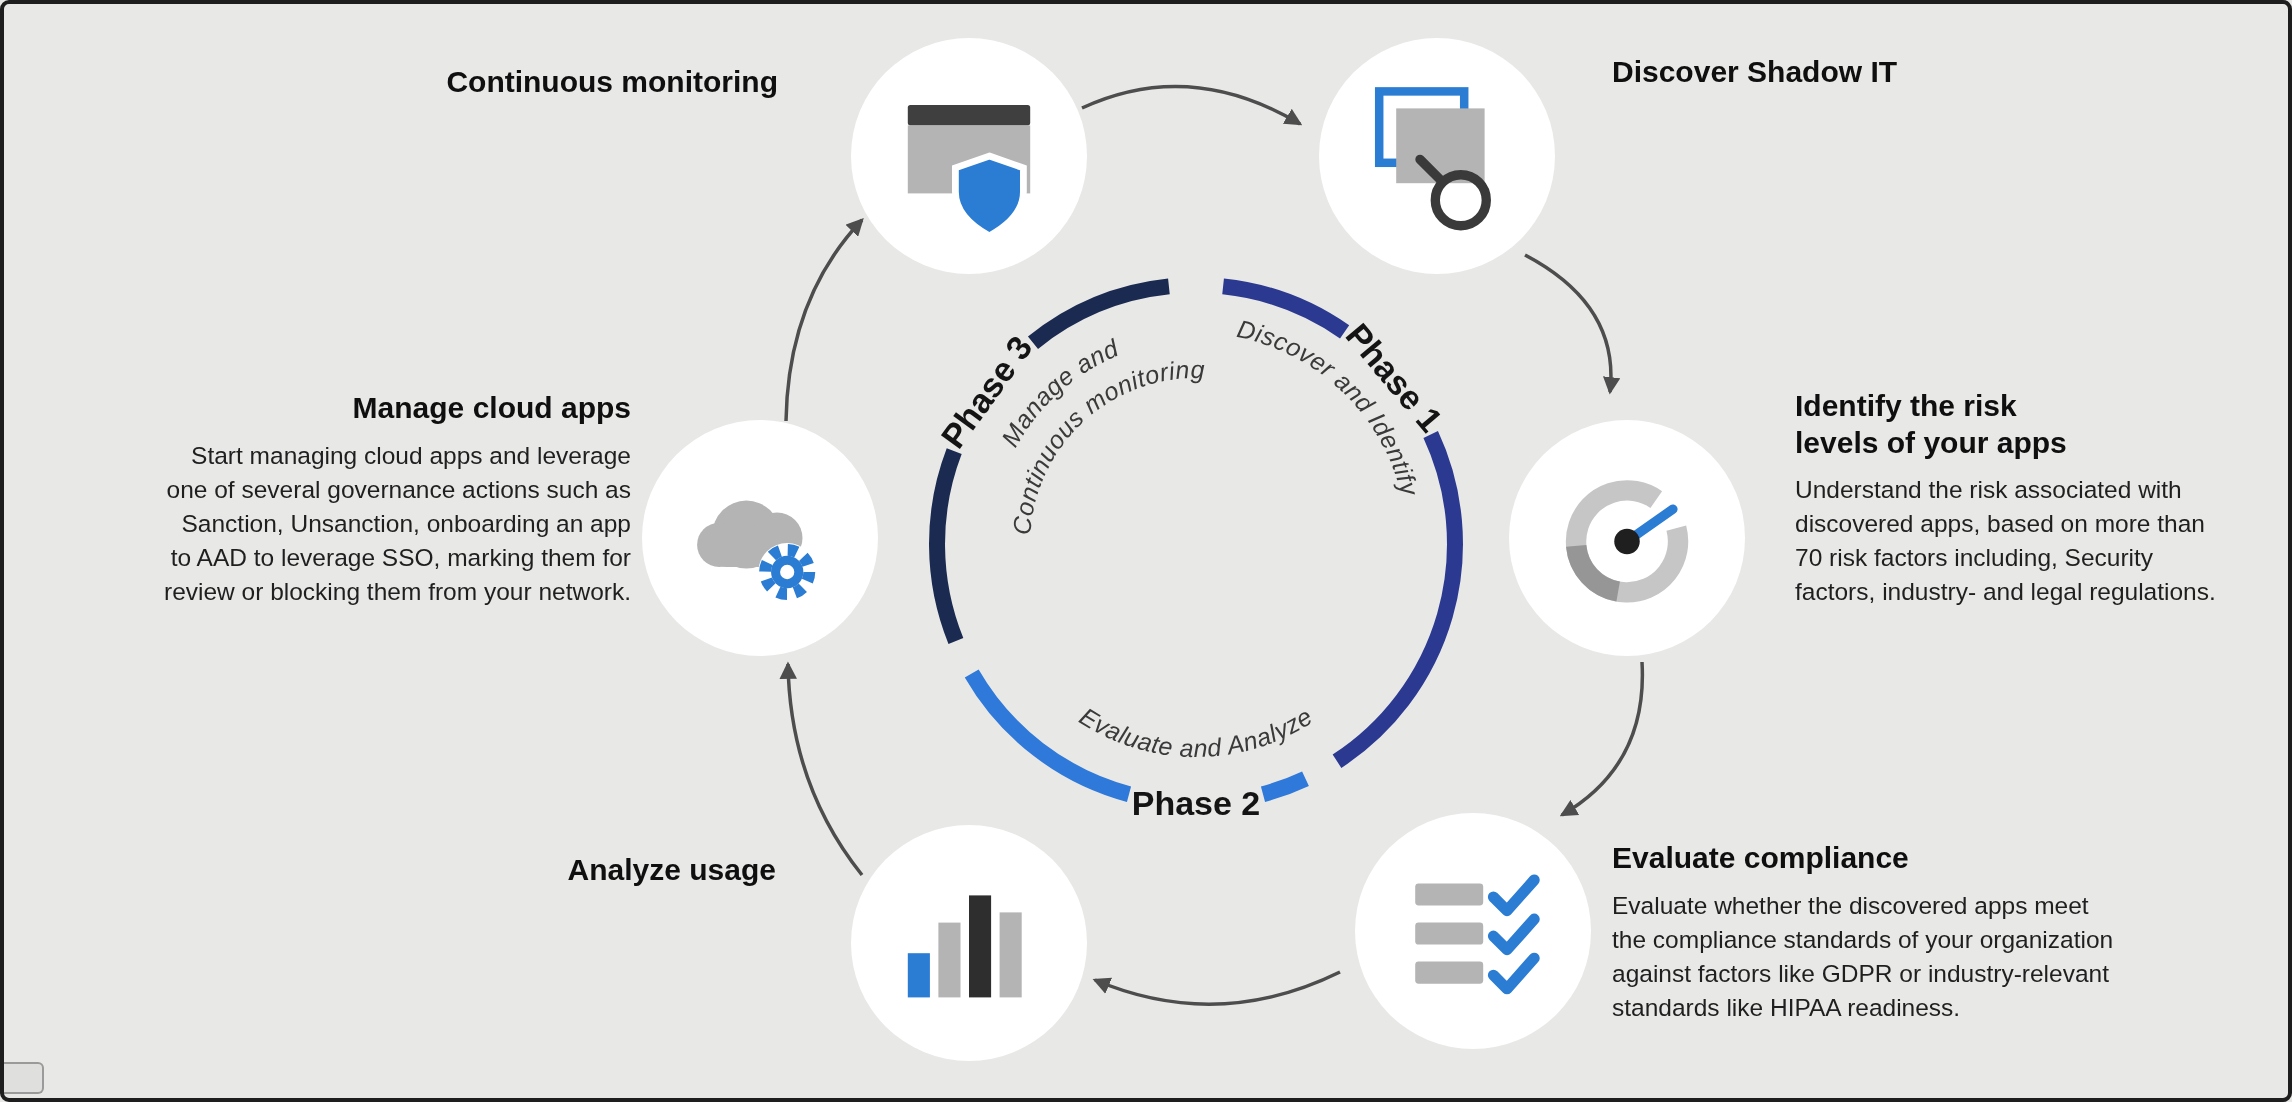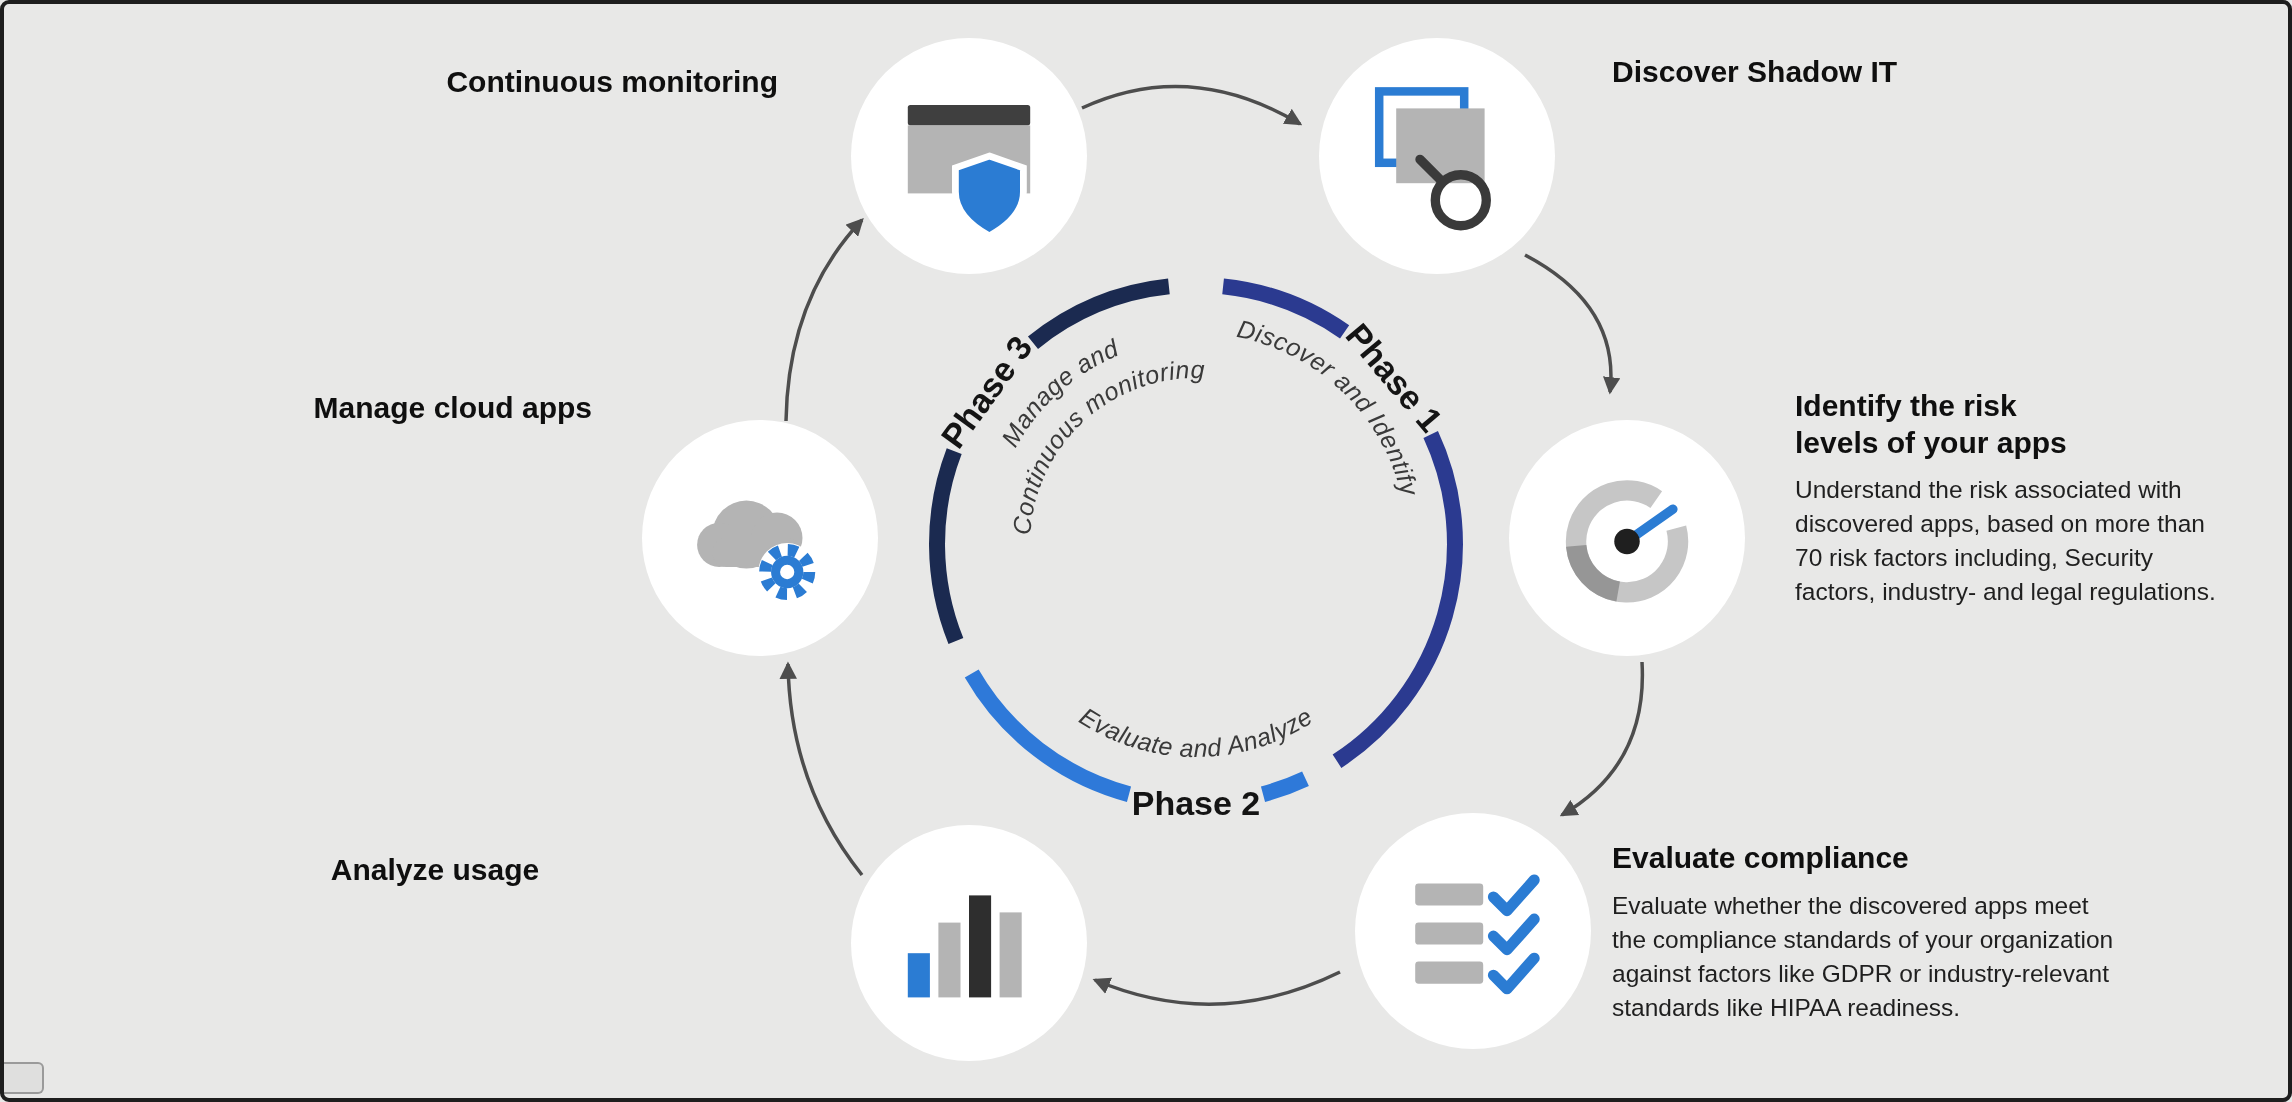--- a/index.html
+++ b/index.html
@@ -157,22 +157,23 @@
   <div class="block" style="left:1795px;top:388px;width:500px;">
     <div class="bh">Identify the risk<br>levels of your apps</div>
     <div class="bp">Understand the risk associated with<br>discovered apps, based on more than<br>70 risk factors including, Security<br>factors, industry- and legal regulations.</div>
   </div>
 
   <div class="block" style="left:1612px;top:840px;width:660px;">
     <div class="bh">Evaluate compliance</div>
     <div class="bp">Evaluate whether the discovered apps meet<br>the compliance standards of your organization<br>against factors like GDPR or industry-relevant<br>standards like HIPAA readiness.</div>
   </div>
 
-  <div class="block ta-r" style="right:1577px;top:852px;width:560px;text-align:center;">
+  <div class="block ta-r" style="right:1516px;top:852px;width:560px;">
     <div class="bh">Analyze usage</div>
   </div>
 
-  <div class="block ta-r" style="right:1700px;top:390px;width:560px;">
+  <div class="block ta-r" style="right:1661px;top:390px;width:560px;">
     <div class="bh">Manage cloud apps</div>
+    <div class="bp">Start managing cloud apps and leverage<br>one of several governance actions such as<br>Sanction, Unsanction, onboarding an app<br>to AAD to leverage SSO, marking them for<br>review or blocking them from your network.</div>
   </div>
 
   <div class="edge-artifact"></div>
 </div>
 
 </body></html>

